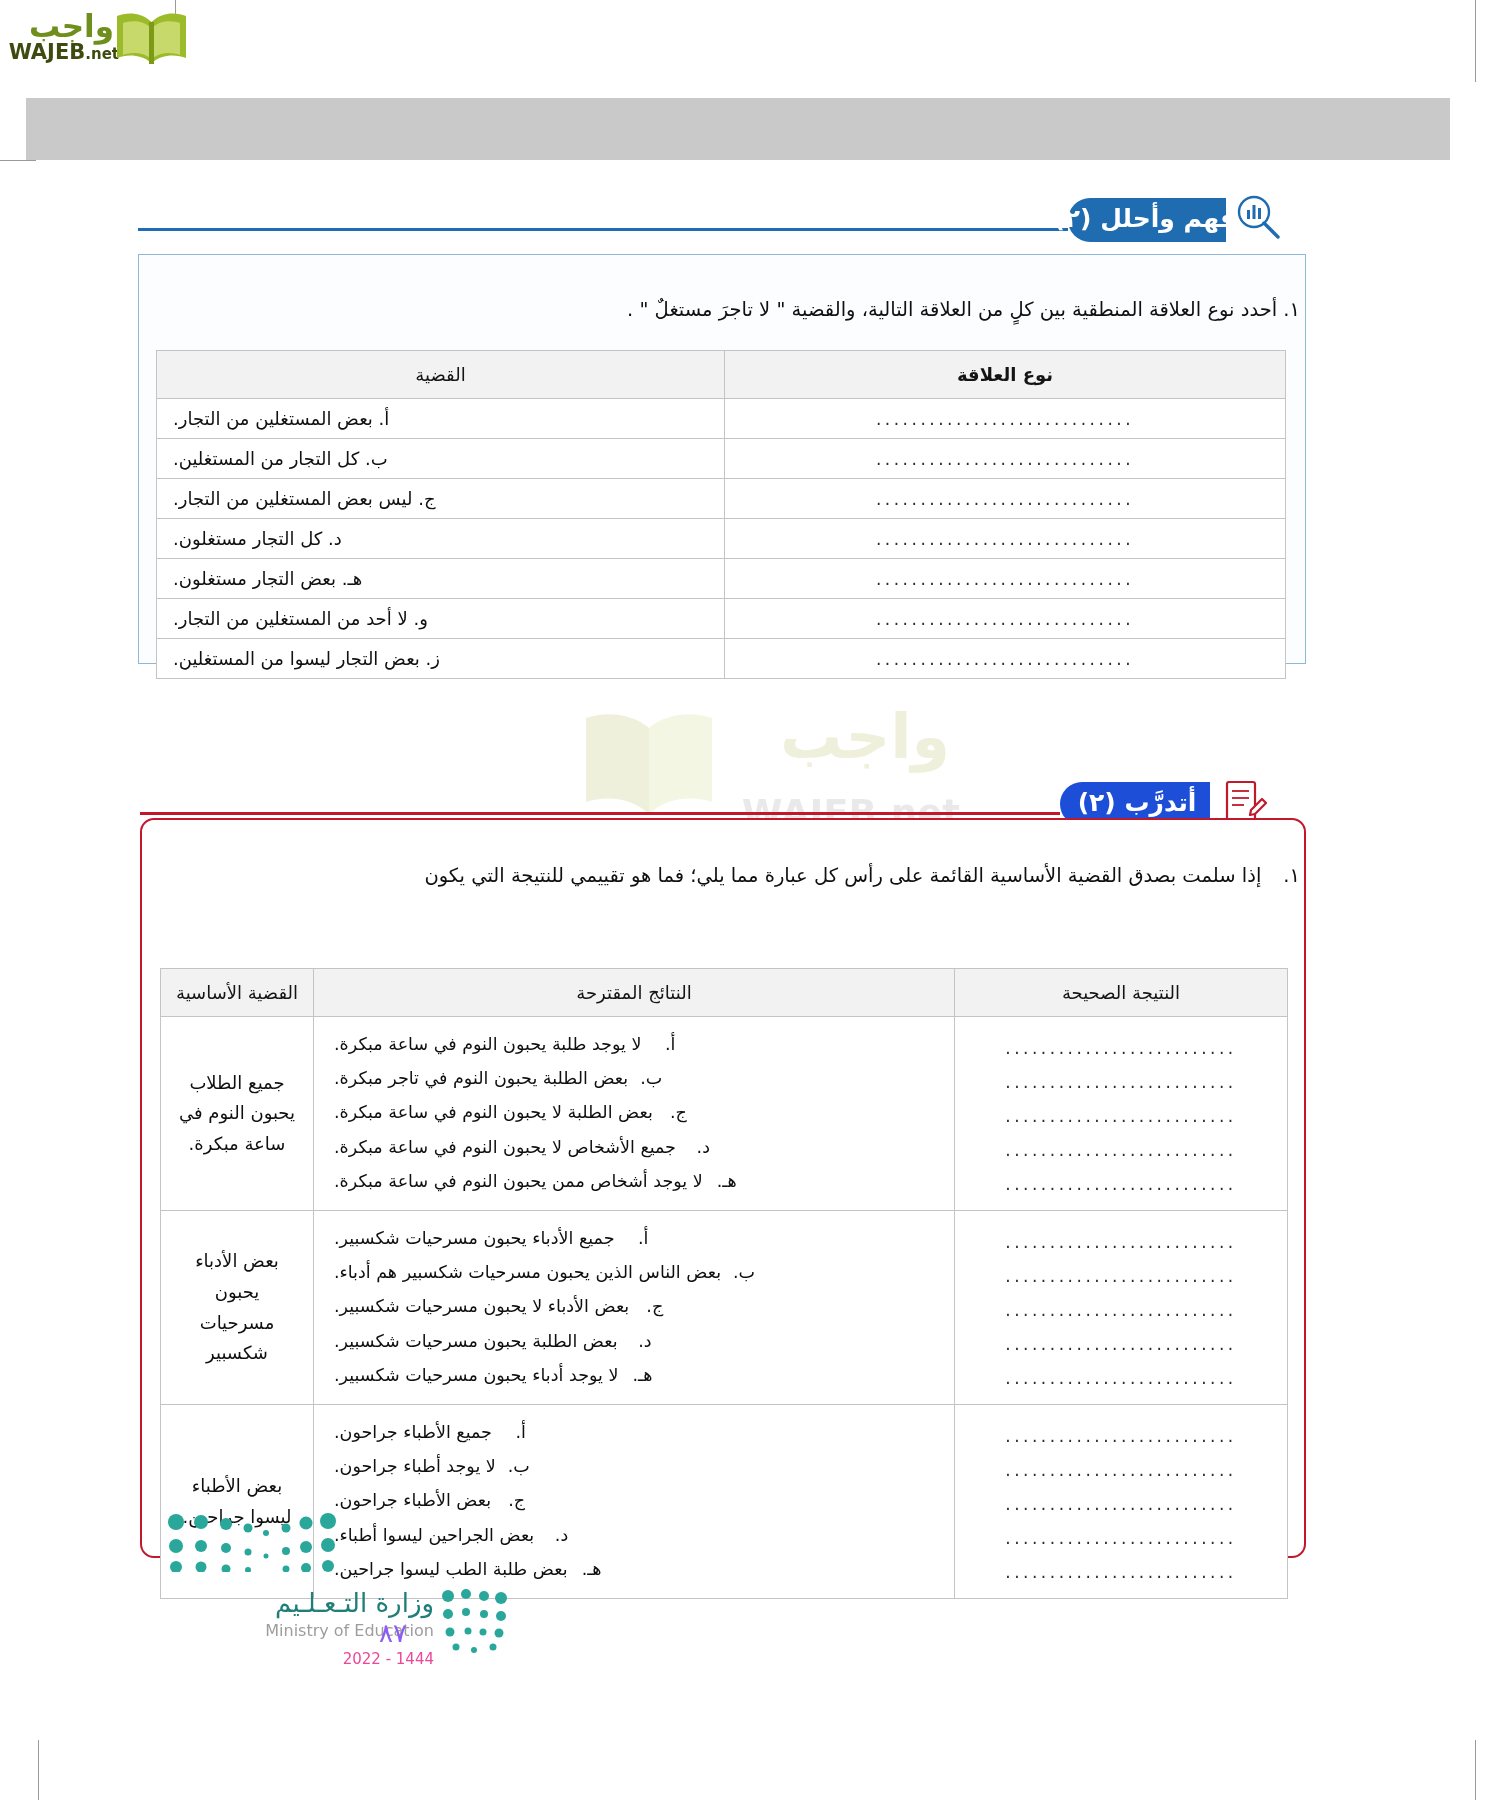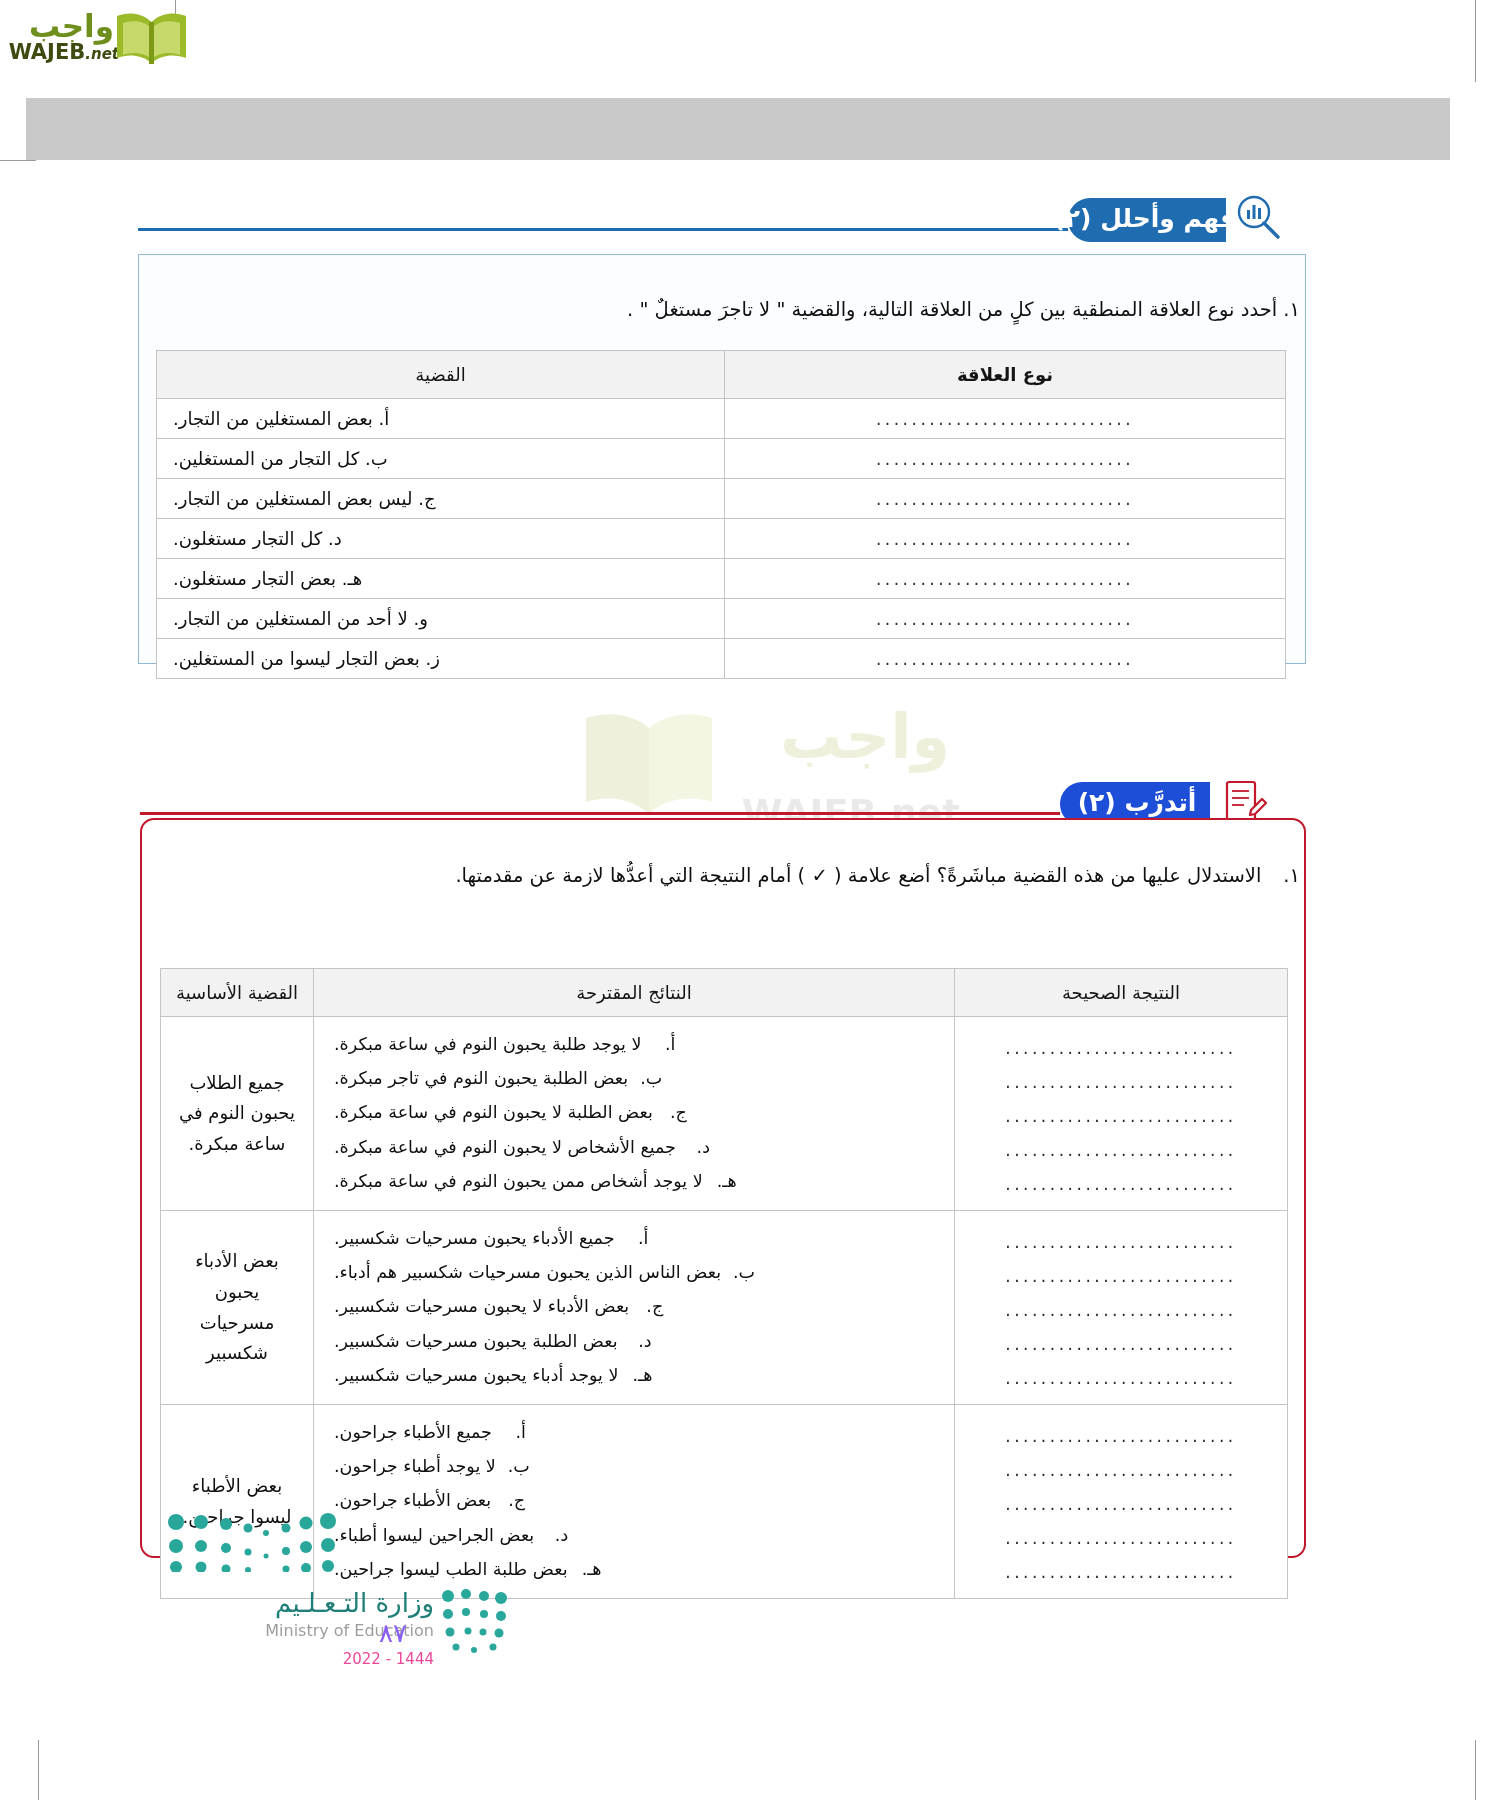--- a/index.html
+++ b/index.html
@@ -48,21 +48,21 @@
   .logo-latin {
     position: absolute;
     right: 105px;
     top: 34px;
     font-size: 21px;
     font-weight: bold;
     color: #3d4a10;
     white-space: nowrap;
     direction: ltr;
   }
-  .logo-latin .net { font-size: 15px; font-style: italic; }
+  .logo-latin .net { font-size: 15px; }
   .logo-book { position: absolute; left: 95px; top: 2px; }
 
   
   .grey-band {
     position: absolute;
     left: 26px;
     top: 98px;
     width: 1424px;
     height: 62px;
     background: #c9c9c9;
@@ -397,21 +397,21 @@
     <path d="M33 34 L44 23 L48 27 L37 38 L32 39 Z" fill="#ffffff" stroke="#c2182b" stroke-width="2.2" stroke-linejoin="round"></path>
   </svg>
 </div>
 
 <div class="box-red"></div>
 
 <div class="prompt" style="right:200px; top:858px; width:1090px;">
   <div style="display:flex; flex-direction:row; gap:22px;">
     <span class="prompt-num">١.</span>
     <div style="flex:1;">
-      <div style="text-align:justify;">الاستدلال عليها من هذه القضية مباشَرةً؟ أضع علامة ( ✓ ) أمام النتيجة التي أعدُّها لازمة عن مقدمتها.</div>
+      <div style="text-align:justify;">إذا سلمت بصدق القضية الأساسية القائمة على رأس كل عبارة مما يلي؛ فما هو تقييمي للنتيجة التي يكون</div>
     </div>
   </div>
 </div>
 
 <table class="t2">
   <thead>
     <tr>
       <th style="width:300px;margin-left:40px;">النتيجة الصحيحة</th>
       <th>النتائج المقترحة</th>
       <th style="width:120px;">القضية الأساسية</th>

